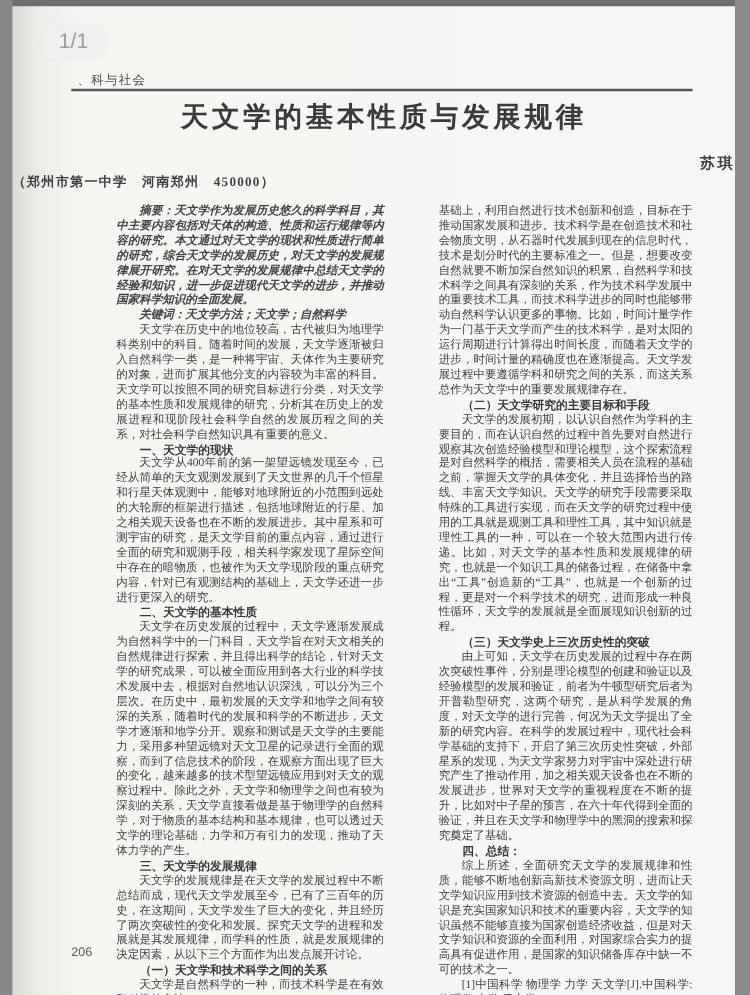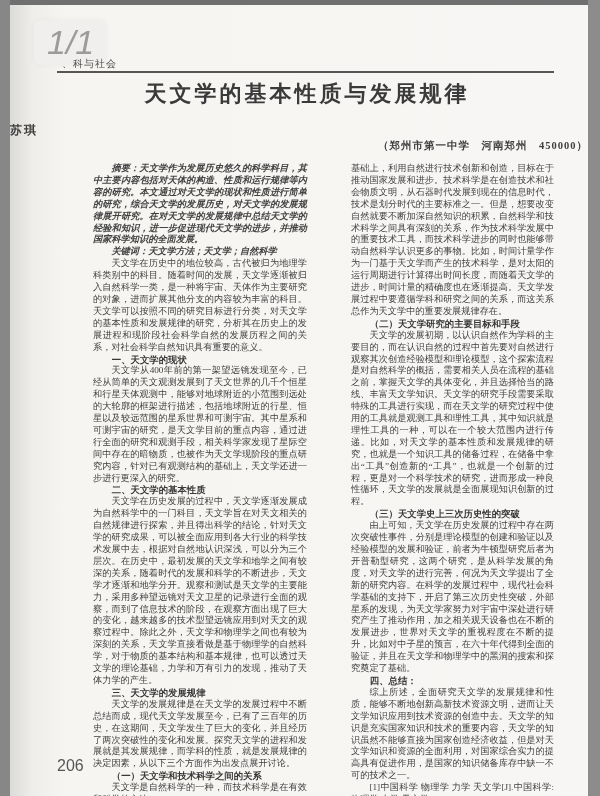--- a/index.html
+++ b/index.html
@@ -14,63 +14,62 @@
   .frame-right{position:absolute;top:0;right:0;bottom:0;width:12px;background:#8c8c8c;z-index:5;}
   
   .page{
     position:absolute;top:5px;left:10px;right:12px;bottom:0;
     background:linear-gradient(90deg,#dcdbd8 0px,#eeede9 22px,#f6f5f2 55px,#f7f6f4 100%);
   }
   .page-badge{
     position:absolute;top:15px;left:24px;
     background:#f0efed;border-radius:7px;
     padding:3px 13px;
-    color:#9b9b9b;font-size:34px;font-family:"Liberation Sans",sans-serif;
+    color:#9b9b9b;font-size:17px;font-family:"Liberation Sans",sans-serif;
     box-shadow:0 0 6px rgba(0,0,0,0.04);
-    font-style:italic;
   }
   .journal-header{
     position:absolute;top:52px;left:52px;
     font-family:"Liberation Sans",sans-serif;
     font-size:10px;font-weight:400;color:#4c4c4c;letter-spacing:1px;
   }
   .header-rule{position:absolute;top:66px;left:47px;width:497px;height:2px;background:#565656;}
   .paper-title{
     position:absolute;top:74px;left:0;right:0;
     text-align:center;
     font-family:"Liberation Sans",sans-serif;
     font-size:22px;font-weight:700;letter-spacing:3px;color:#3a3a3a;padding-left:16px;
   }
   .author{
-    position:absolute;top:117px;left:0;right:0;text-align:left;
+    position:absolute;top:117px;left:0;right:0;text-align:right;
     font-size:12px;font-weight:600;color:#3f3f3f;letter-spacing:2px;
   }
   .affiliation{
-    position:absolute;top:134px;left:0;right:0;text-align:right;
+    position:absolute;top:134px;left:0;right:0;text-align:left;
     font-size:10.5px;font-weight:600;color:#3f3f3f;letter-spacing:1px;
   }
   .columns{
     position:absolute;top:158px;left:47px;width:497px;
     display:flex;gap:8px;
     filter:blur(0.25px);
   }
   .col{color:#3e3e3e;font-size:9.2px;line-height:11.9px;text-align:justify;margin-left:36px;}
   .col-left{width:251px;}
   .col-right{width:238px;}
   .para{margin:0;text-indent:2em;}
   .para.no-indent{text-indent:0;}
   .para.italic{font-style:italic;font-weight:600;color:#434343;}
   .blk-heading{
     margin:0;text-indent:2em;font-weight:700;
     font-family:"Liberation Sans",sans-serif;
     font-size:9.4px;line-height:11.9px;color:#383838;
   }
   .footer-pagenum{
     position:absolute;top:752px;left:47px;
-    font-size:16px;color:#565656;font-family:"Liberation Sans",sans-serif;
+    font-size:10px;color:#565656;font-family:"Liberation Sans",sans-serif;
   }
 </style>
 </head>
 <body>
 
 <div class="frame-top"></div>
 <div class="frame-left"></div>
 <div class="frame-right"></div>
 
 <div class="page">
@@ -84,21 +83,21 @@
   <div class="author">苏琪</div>
   <div class="affiliation">（郑州市第一中学　河南郑州　450000）</div>
 
   <div class="columns">
 
     <div class="col col-left">
       <p class="para italic">摘要：天文学作为发展历史悠久的科学科目，其中主要内容包括对天体的构造、性质和运行规律等内容的研究。本文通过对天文学的现状和性质进行简单的研究，综合天文学的发展历史，对天文学的发展规律展开研究。在对天文学的发展规律中总结天文学的经验和知识，进一步促进现代天文学的进步，并推动国家科学知识的全面发展。</p>
       <p class="para italic">关键词：天文学方法；天文学；自然科学</p>
       <p class="para">天文学在历史中的地位较高，古代被归为地理学科类别中的科目。随着时间的发展，天文学逐渐被归入自然科学一类，是一种将宇宙、天体作为主要研究的对象，进而扩展其他分支的内容较为丰富的科目。天文学可以按照不同的研究目标进行分类，对天文学的基本性质和发展规律的研究，分析其在历史上的发展进程和现阶段社会科学自然的发展历程之间的关系，对社会科学自然知识具有重要的意义。</p>
       <p class="blk-heading">一、天文学的现状</p>
-      <p class="para">天文学从400年前的第一架望远镜发现至今，已经从简单的天文观测发展到了天文世界的几千个恒星和行星天体观测中，能够对地球附近的小范围到远处的大轮廓的框架进行描述，包括地球附近的行星、恒星以及较远范围的星系世界和可测宇宙。其中星系和可测宇宙的研究，是天文学目前的重点内容，通过进行全面的研究和观测手段，相关科学家发现了星际空间中存在的暗物质，也被作为天文学现阶段的重点研究内容，针对已有观测结构的基础上，天文学还进一步进行更深入的研究。</p>
+      <p class="para">天文学从400年前的第一架望远镜发现至今，已经从简单的天文观测发展到了天文世界的几千个恒星和行星天体观测中，能够对地球附近的小范围到远处的大轮廓的框架进行描述，包括地球附近的行星、加之相关观天设备也在不断的发展进步。其中星系和可测宇宙的研究，是天文学目前的重点内容，通过进行全面的研究和观测手段，相关科学家发现了星际空间中存在的暗物质，也被作为天文学现阶段的重点研究内容，针对已有观测结构的基础上，天文学还进一步进行更深入的研究。</p>
       <p class="blk-heading">二、天文学的基本性质</p>
       <p class="para">天文学在历史发展的过程中，天文学逐渐发展成为自然科学中的一门科目，天文学旨在对天文相关的自然规律进行探索，并且得出科学的结论，针对天文学的研究成果，可以被全面应用到各大行业的科学技术发展中去，根据对自然地认识深浅，可以分为三个层次。在历史中，最初发展的天文学和地学之间有较深的关系，随着时代的发展和科学的不断进步，天文学才逐渐和地学分开。观察和测试是天文学的主要能力，采用多种望远镜对天文卫星的记录进行全面的观察，而到了信息技术的阶段，在观察方面出现了巨大的变化，越来越多的技术型望远镜应用到对天文的观察过程中。除此之外，天文学和物理学之间也有较为深刻的关系，天文学直接看做是基于物理学的自然科学，对于物质的基本结构和基本规律，也可以透过天文学的理论基础，力学和万有引力的发现，推动了天体力学的产生。</p>
       <p class="blk-heading">三、天文学的发展规律</p>
       <p class="para">天文学的发展规律是在天文学的发展过程中不断总结而成，现代天文学发展至今，已有了三百年的历史，在这期间，天文学发生了巨大的变化，并且经历了两次突破性的变化和发展。探究天文学的进程和发展就是其发展规律，而学科的性质，就是发展规律的决定因素，从以下三个方面作为出发点展开讨论。</p>
       <p class="blk-heading">（一）天文学和技术科学之间的关系</p>
       <p class="para">天文学是自然科学的一种，而技术科学是在有效和科学的方法</p>
     </div>
 
     <div class="col col-right">
       <p class="para no-indent">基础上，利用自然进行技术创新和创造，目标在于推动国家发展和进步。技术科学是在创造技术和社会物质文明，从石器时代发展到现在的信息时代，技术是划分时代的主要标准之一。但是，想要改变自然就要不断加深自然知识的积累，自然科学和技术科学之间具有深刻的关系，作为技术科学发展中的重要技术工具，而技术科学进步的同时也能够带动自然科学认识更多的事物。比如，时间计量学作为一门基于天文学而产生的技术科学，是对太阳的运行周期进行计算得出时间长度，而随着天文学的进步，时间计量的精确度也在逐渐提高。天文学发展过程中要遵循学科和研究之间的关系，而这关系总作为天文学中的重要发展规律存在。</p>

